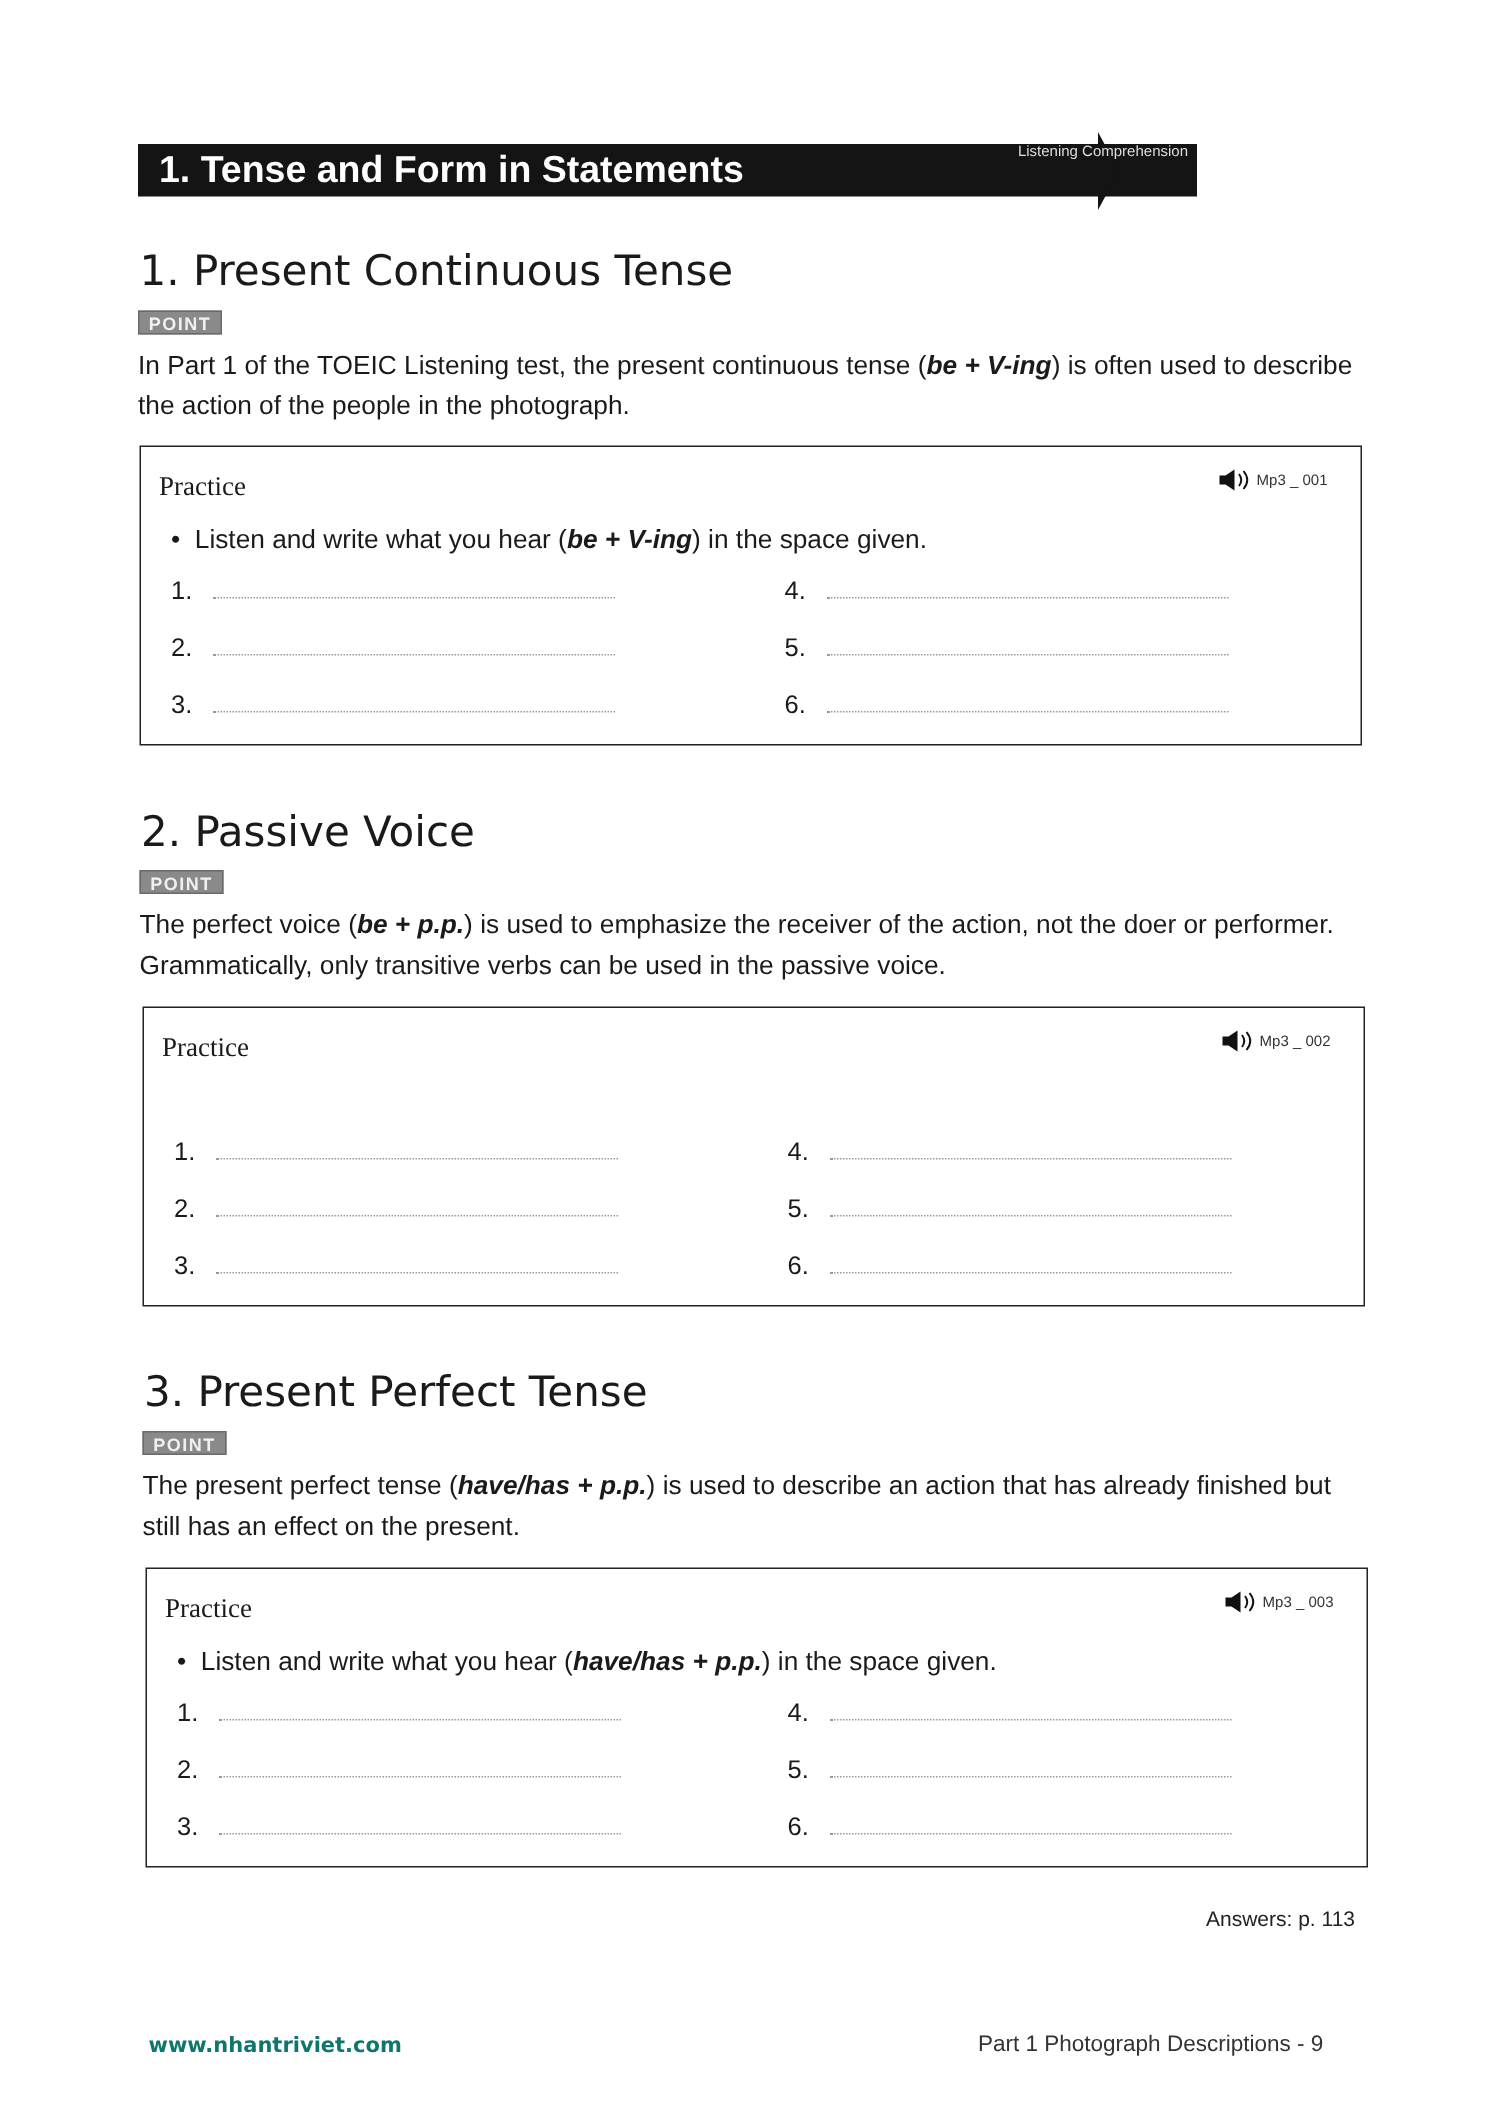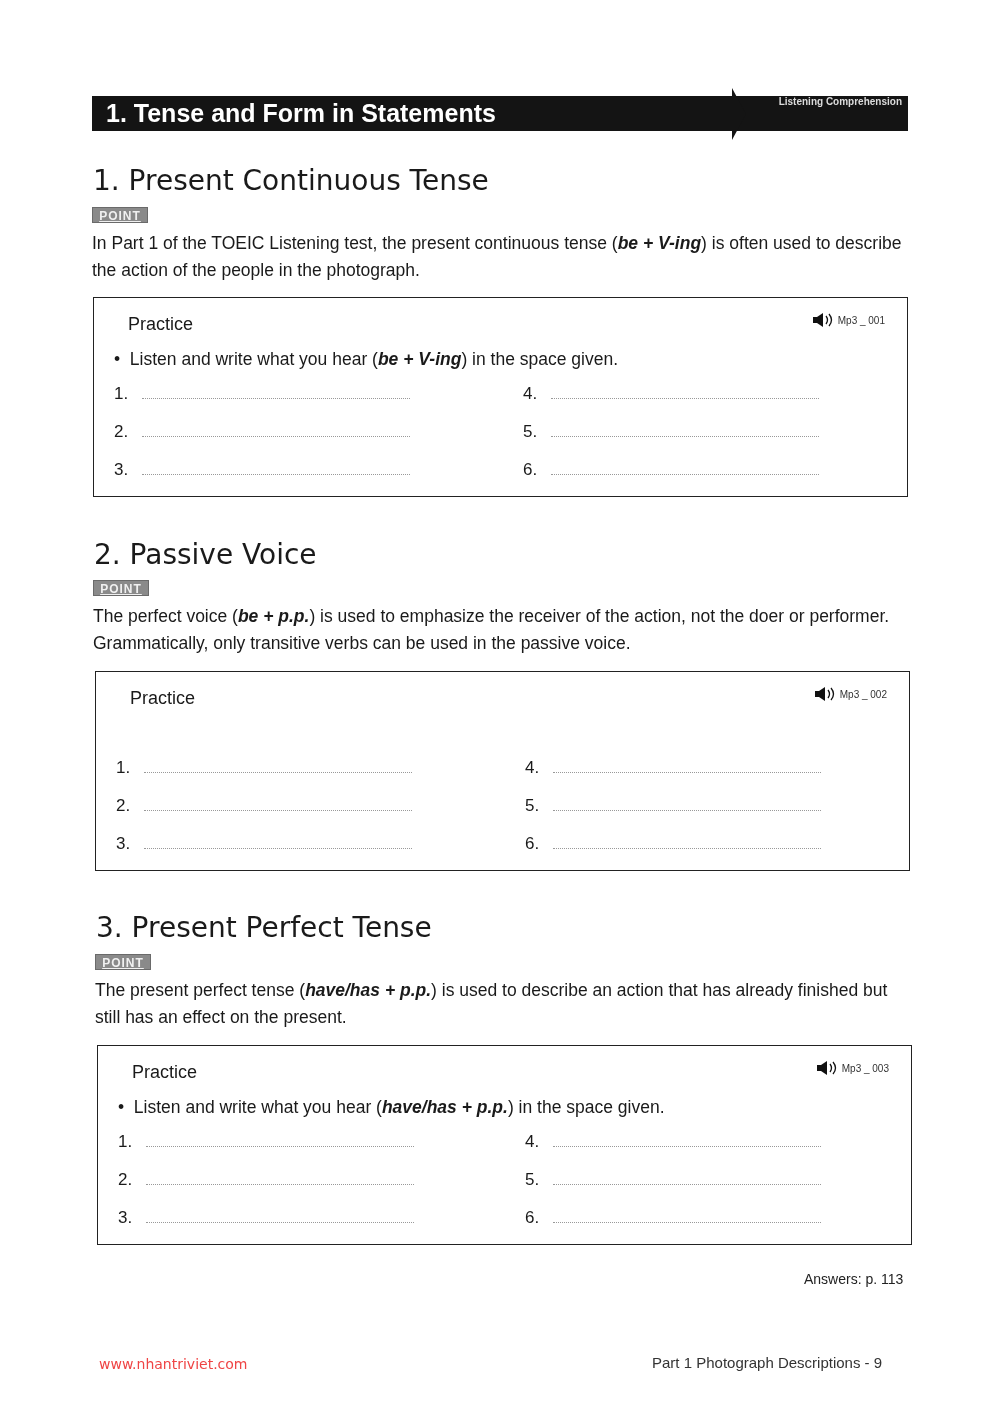--- a/index.html
+++ b/index.html
@@ -1,66 +1,66 @@
 <!DOCTYPE html>
 <html><head>
 <meta charset="utf-8">
 <style>
   html, body { margin: 0; padding: 0; }
   body {
     width: 1000px; height: 1402px; background: #ffffff; position: relative;
     font-family: "Liberation Sans", sans-serif; color: #1a1a1a; overflow: hidden;
   }
   .header-bar {
-    position: absolute; left: 92px; top: 96px; width: 816px; height: 35px;
+    position: absolute; left: 92px; top: 96px; width: 706px; height: 35px;
     background: #141414; color: #fff;
   }
   .header-title {
     position: absolute; left: 14px; top: 3px; font-size: 25px; font-weight: bold; color: #ffffff;
   }
   .header-arrow {
     position: absolute; left: 640px; top: -8px; width: 0; height: 0;
     border-top: 26px solid transparent; border-bottom: 26px solid transparent;
     border-left: 14px solid #141414;
   }
   .header-tag {
-    position: absolute; right: 6px; top: 0px; font-size: 10px; color: #dcdcdc; font-weight: bold;
+    position: absolute; right: 6px; top: 0px; font-size: 10px; color: #dcdcdc;
   }
   .section-title {
     position: absolute; font-family: "DejaVu Sans", sans-serif; font-size: 28px; color: #1a1a1a;
   }
   .point-badge {
     position: absolute; width: 56px; height: 16px; background: #8a8a8a;
     color: #f0f0f0; font-size: 12px; font-weight: bold; letter-spacing: 1px;
-    text-align: center; line-height: 16px; border: 1px solid #6a6a6a; box-sizing: border-box; text-decoration: underline;
+    text-align: center; line-height: 16px; border: 1px solid #6a6a6a; box-sizing: border-box;
   }
   .point-text {
     position: absolute; font-size: 17.5px; line-height: 27px; color: #1a1a1a;
   }
   .practice-box {
     position: absolute; border: 1.5px solid #222; box-sizing: border-box; width: 815px; height: 200px;
   }
   .practice-label {
-    position: absolute; left: 34px; top: 16px; font-family: Liberation Sans, sans-serif; font-size: 18px;
+    position: absolute; left: 12px; top: 16px; font-family: Liberation Serif, serif; font-size: 18px;
   }
   .mp3 {
     position: absolute; right: 22px; top: 14px; font-size: 10px; color: #333; display: flex; align-items: center; gap: 4px;
   }
   .speaker { display: inline-block; width: 22px; height: 16px; }
   .instruction {
     position: absolute; left: 20px; top: 51px; font-size: 17.5px;
   }
   .item {
     position: absolute; font-size: 17px; display: flex; align-items: baseline;
   }
   .item .num { width: 28px; }
   .blank {
     display: inline-block; width: 268px; border-bottom: 1px dotted #999; height: 1px; margin-left: 0px;
   }
-  .footer-left { position: absolute; left: 99px; top: 1356px; font-family: "DejaVu Sans", sans-serif; font-size: 14px; color: #ef4444; }
+  .footer-left { position: absolute; left: 99px; top: 1356px; font-family: "DejaVu Sans", sans-serif; font-size: 14px; color: #0f766e; font-weight: bold; }
   .footer-right { position: absolute; left: 652px; top: 1354px; font-family: Liberation Sans, sans-serif; font-size: 15px; color: #333; }
   .answers { position: absolute; left: 804px; top: 1271px; font-size: 14px; color: #222; }
   b { font-weight: bold; font-style: italic; }
 </style>
 </head>
 <body>
 
 <div class="header-bar">
   <span class="header-title">1. Tense and Form in Statements</span>
   <span class="header-arrow"></span>

